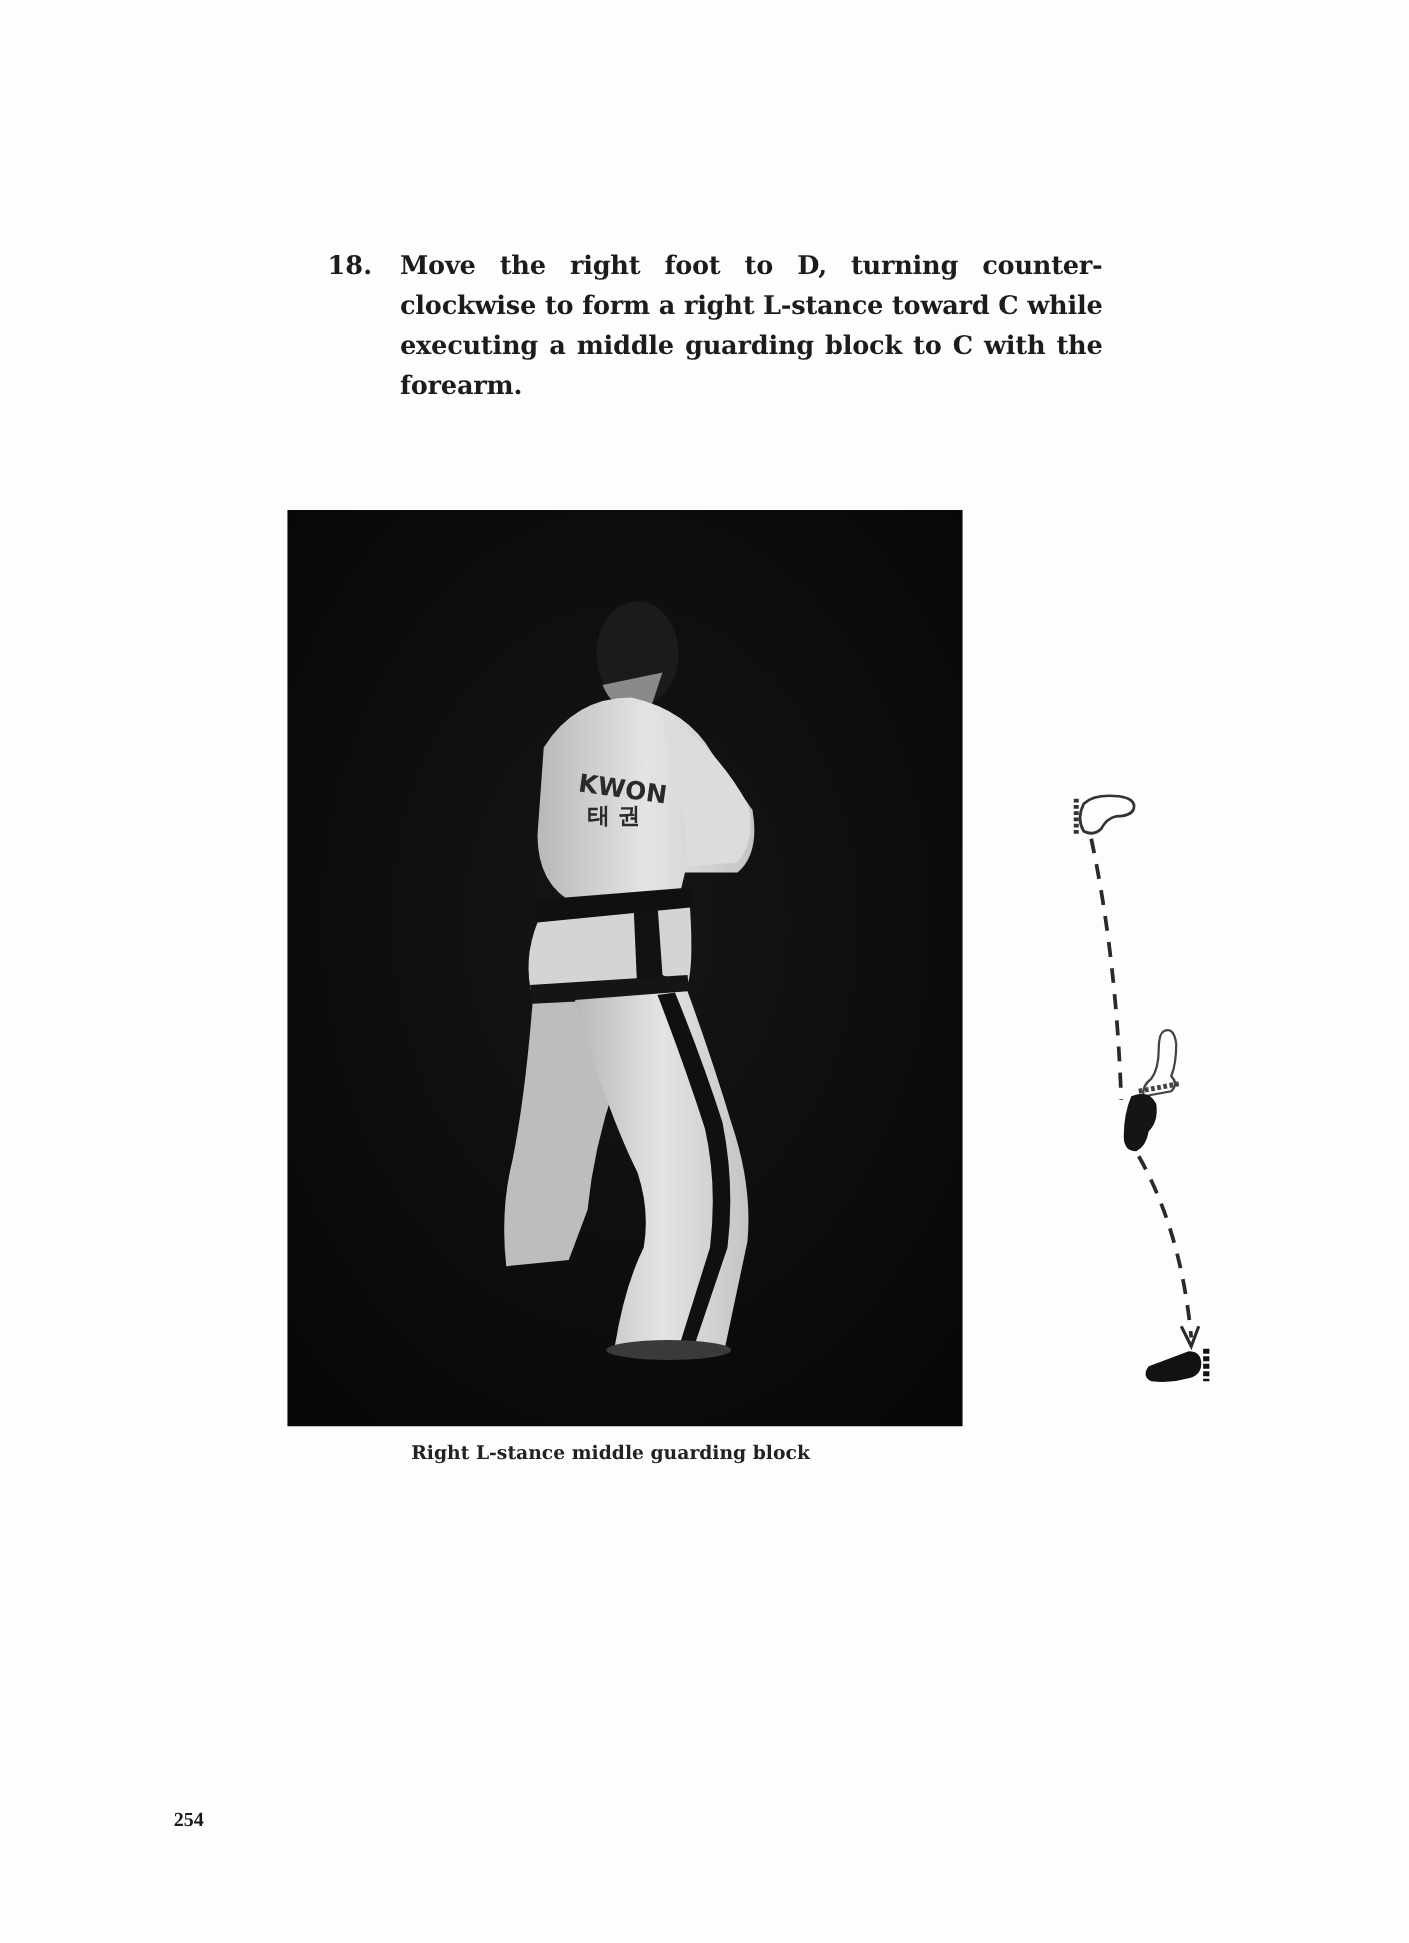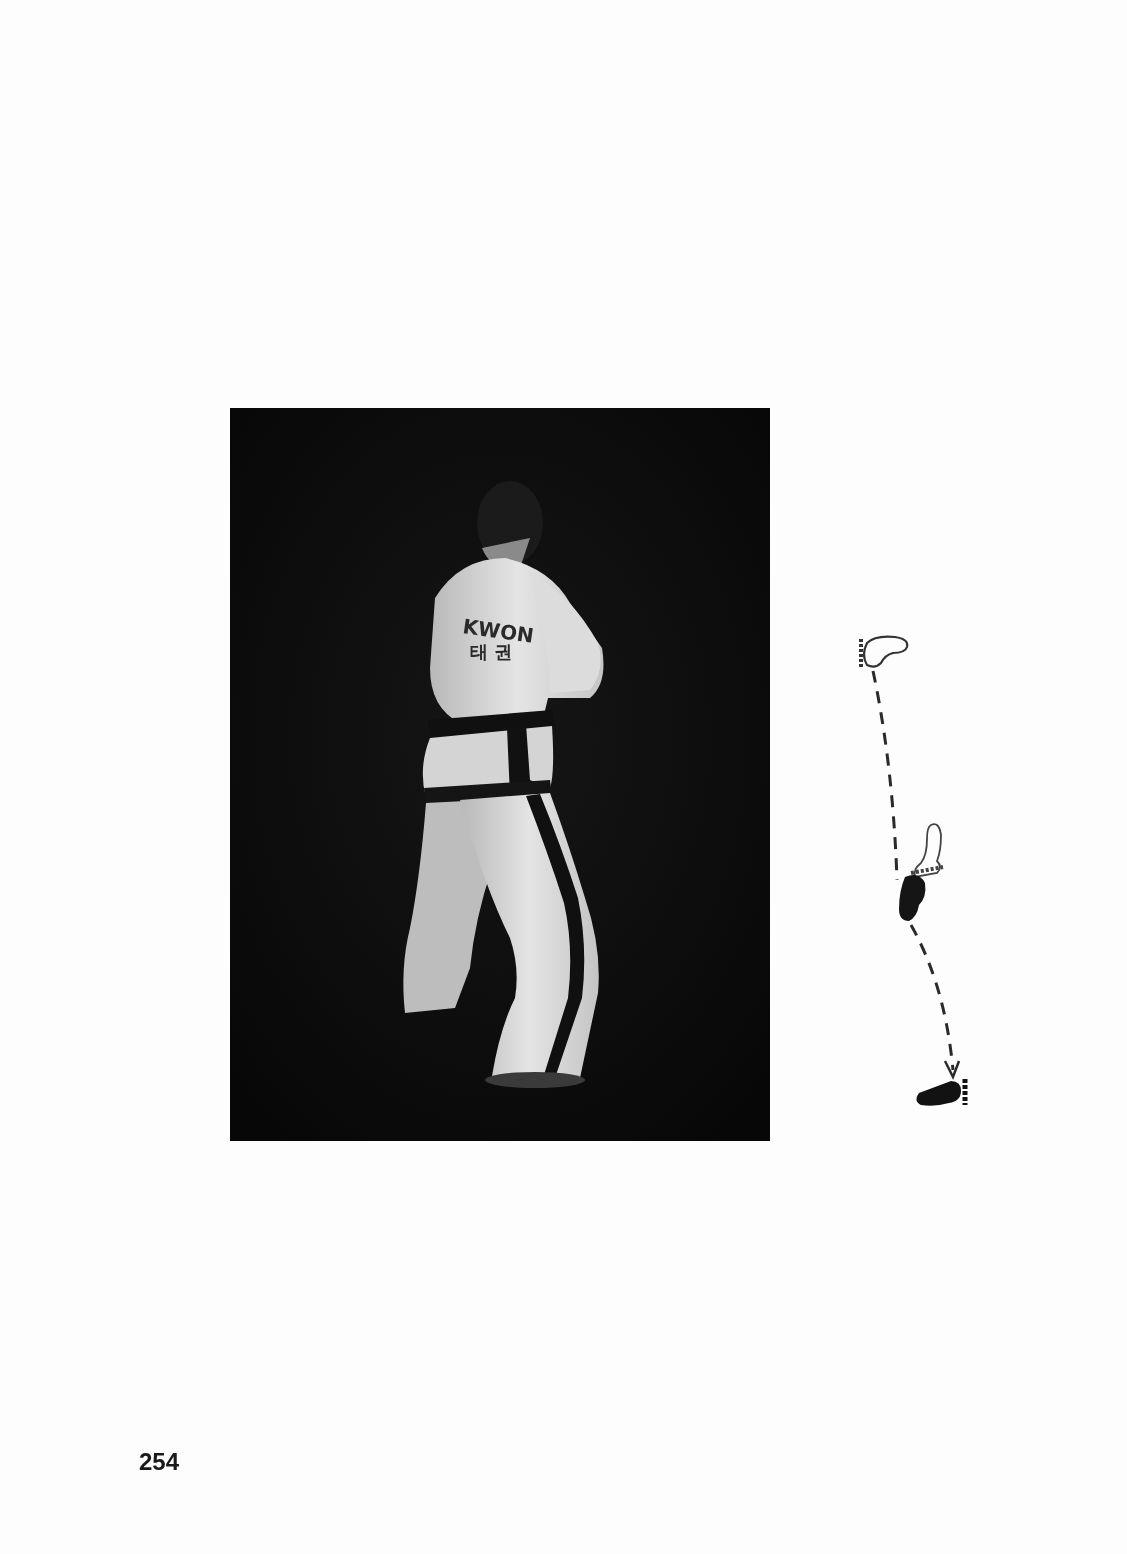--- a/index.html
+++ b/index.html
@@ -70,31 +70,35 @@
       position: absolute;
       left: 845px;
       top: 625px;
       width: 140px;
       height: 490px;
     }
     .page-number {
       position: absolute;
       left: 139px;
       top: 1448px;
-      font-family: Liberation Sans, sans-serif;
+      font-family: Liberation Serif, serif;
       font-weight: bold;
-      font-size: 24px;
+      font-size: 16px;
       color: #1a1a1a;
     }
   </style>
 </head>
 <body>
 
 <div class="page">
 
+  <div class="step">
+    <div class="step-number">18.</div>
+    <div class="step-text">Move the right foot to D, turning counter-clockwise to form a right L-stance toward C while executing a middle guarding block to C with the forearm.</div>
+  </div>
 
   <div class="photo">
     <svg width="540" height="733" viewBox="0 0 540 733" xmlns="http://www.w3.org/2000/svg">
       <defs>
         <radialGradient id="bg" cx="50%" cy="45%" r="70%">
           <stop offset="0%" stop-color="#161616"></stop>
           <stop offset="100%" stop-color="#070707"></stop>
         </radialGradient>
         <linearGradient id="cloth" x1="0" y1="0" x2="1" y2="0">
           <stop offset="0%" stop-color="#b8b8b8"></stop>
@@ -125,20 +129,21 @@
 
       <path d="M230 392 L320 385 Q340 440 355 490 Q372 540 368 585 L350 670 L262 668 Q270 620 285 590 Q290 560 280 530 Q255 480 230 392 Z" fill="url(#cloth)"></path>
 
       <path d="M296 388 L310 386 Q332 440 348 490 Q358 540 352 590 L325 670 L313 670 L338 590 Q344 540 334 495 Q318 445 296 388 Z" fill="#101010"></path>
 
       <ellipse cx="305" cy="672" rx="50" ry="8" fill="#3a3a3a"></ellipse>
     </svg>
   </div>
 
   <div class="caption">
+    <span>Right L-stance middle guarding block</span>
   </div>
 
   <div class="diagram">
     <svg width="140" height="490" viewBox="0 0 140 490" xmlns="http://www.w3.org/2000/svg">
 
       <g>
         <path d="M22 18 Q30 10 50 12 Q64 14 62 22 Q60 28 48 28 Q40 30 36 38 Q30 44 22 40 Q16 30 22 18 Z" fill="none" stroke="#333" stroke-width="2.2"></path>
         <path d="M16 14 L16 44" stroke="#333" stroke-width="4" stroke-dasharray="3 2"></path>
       </g>
 

